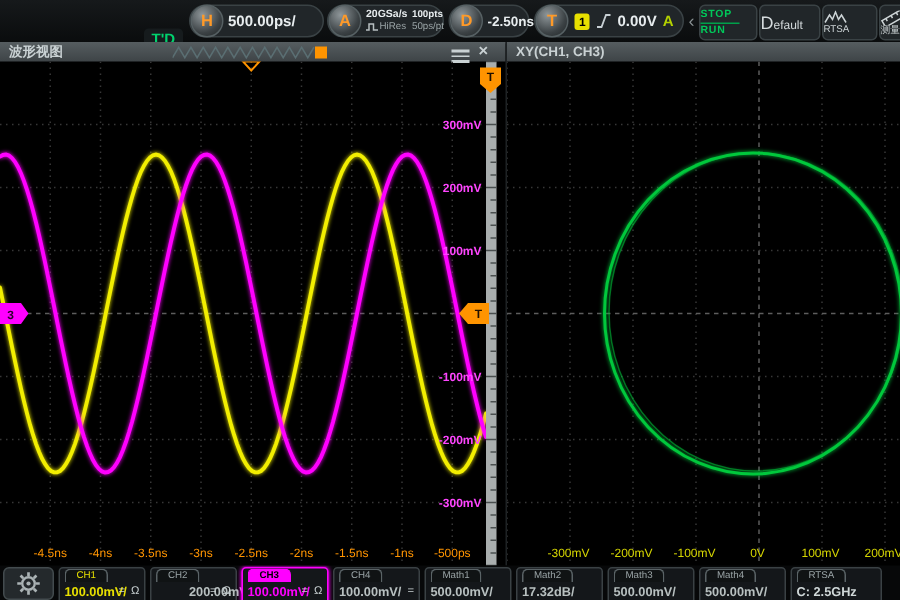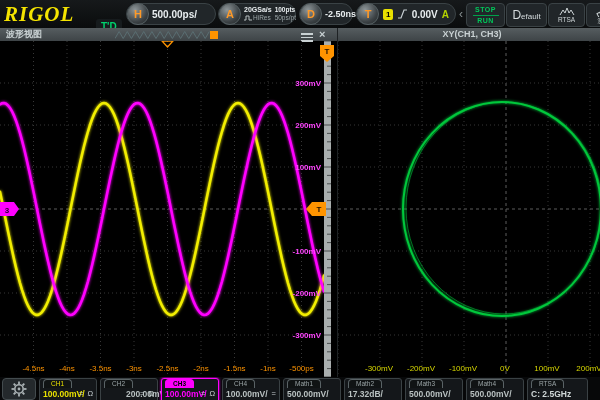--- a/index.html
+++ b/index.html
@@ -16,35 +16,35 @@
   .pill{background:#212629;border:1px solid #3a4245;border-radius:12px;display:flex;align-items:center;gap:3px;padding:0 6px 0 0;}
   .circ{width:20px;height:20px;border-radius:50%;margin:0;flex:0 0 20px;
         background:radial-gradient(circle at 35% 30%,#8f979a,#3c4245 62%,#202527);
         border:1px solid #566063;color:#ff9a28;font-weight:bold;font-size:11px;
         display:flex;align-items:center;justify-content:center;}
   .wv{color:#e8edef;font-weight:bold;font-size:10px;}
   .two-col{display:flex;flex-direction:column;line-height:8px;justify-content:center;}
   .two-col .r1{font-size:7px;font-weight:bold;color:#e8edef;}
   .two-col .r2{font-size:6.5px;color:#9aa4a6;display:flex;align-items:center;gap:1px;}
   .rbtn{position:absolute;top:3px;height:22px;background:#212629;border:1px solid #3a4245;border-radius:4px;
-        display:flex;flex-direction:column;align-items:center;justify-content:center;color:#d4dadc;}
+        display:flex;flex-direction:column;align-items:flex-start;justify-content:center;color:#d4dadc;}
   #stoprun .srow{font-size:7px;font-weight:bold;color:#00c85a;line-height:8px;letter-spacing:.5px;}
   #stoprun .dvd{width:26px;height:1px;background:#00a04a;margin:1px 0;}
   #default-btn span{display:block;font-size:8px;}
   #default-btn span::first-letter{font-size:12px;}
   .btn-cap{font-size:6.5px;line-height:7px;color:#cdd4d6;}
   .chev{position:absolute;top:7px;color:#8a9294;font-size:12px;line-height:14px;}
   .src1{width:11px;height:11px;background:#e8e000;color:#000;font-size:8px;font-weight:bold;border-radius:2px;
         display:flex;align-items:center;justify-content:center;}
   .sweepA{color:#b4d200;font-weight:bold;font-size:10px;}
   
   .pane-title{position:absolute;top:28px;height:13px;background:linear-gradient(#565d60,#3e4447);
               color:#c9d1d3;font-size:9px;font-weight:bold;line-height:13px;}
   #lp-title{left:0;width:337px;padding-left:6px;box-sizing:border-box;}
-  #xy-title{left:338px;width:262px;padding-left:6px;box-sizing:border-box;text-align:center;}
+  #xy-title{left:338px;width:262px;padding-left:6px;box-sizing:border-box;}
   #zigzag{position:absolute;left:115px;top:2px;}
   #lp-menu{position:absolute;left:301px;top:3px;width:12px;cursor:pointer;}
   #lp-menu div{height:1.5px;background:#c9d1d3;margin:2px 0;}
   #lp-close{position:absolute;left:319px;top:0;width:12px;color:#c9d1d3;font-size:11px;cursor:pointer;}
   #left-grid{position:absolute;left:0;top:41px;}
   #xy-grid{position:absolute;left:338px;top:41px;}
   #vsplit{position:absolute;left:337px;top:28px;width:1px;height:349px;background:#1e2224;}
   
   #bottom{position:absolute;left:0;top:377px;width:600px;height:23px;background:#070809;display:flex;gap:3px;
           padding:1px 12px 0 2px;box-sizing:border-box;overflow:hidden;}
@@ -56,21 +56,20 @@
   .chbox .val{position:absolute;top:10px;left:3px;font-size:8.5px;font-weight:bold;color:#b8c0c0;}
   .chbox .sym{position:absolute;top:10px;right:2px;font-size:7.5px;color:#c8d0d2;letter-spacing:1px;}
   .chbox.rtsa{flex:1 1 auto;}
 </style>
 </head>
 <body>
 
 <div id="screen">
 
   <div id="toolbar">
-    <div id="logo" class="tb">RIGOL</div>
     <div id="trig-status" class="tb">T'D</div>
 
     <div class="tb pill" style="left:126px;width:90px;">
       <div class="circ">H</div>
       <span class="wv">500.00ps/</span>
     </div>
 
     <div class="tb pill" style="left:218px;width:78px;gap:3px;">
       <div class="circ">A</div>
       <div class="two-col">

